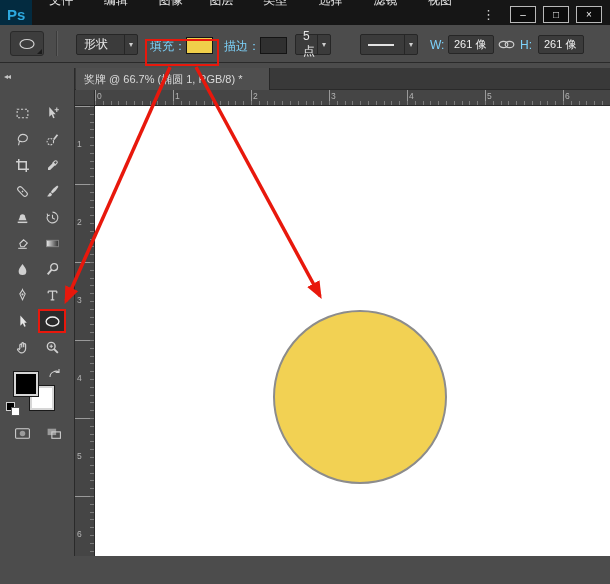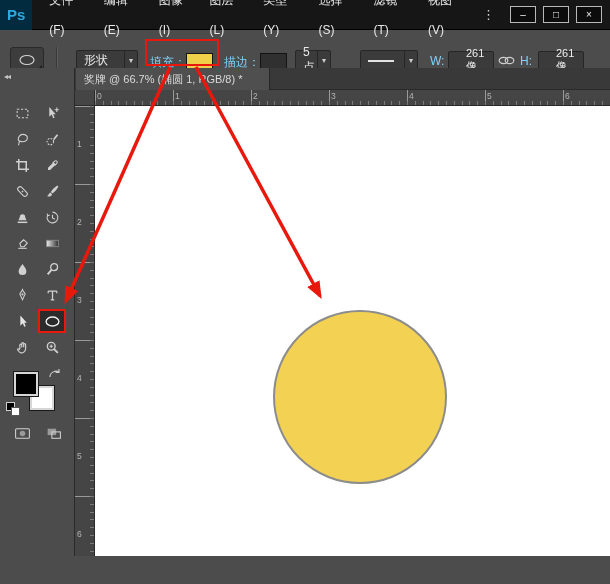--- a/index.html
+++ b/index.html
@@ -14,21 +14,21 @@
         display:flex;align-items:center;justify-content:center;}
   .menus{display:flex;align-items:center;margin-left:8px;}
   .menu{font-size:12px;color:#e8e8e8;padding:0 9px;line-height:30px;cursor:default;}
   .overflow{font-size:13px;color:#cfcfcf;padding:0 8px;}
   .winbtns{margin-left:auto;display:flex;align-items:center;padding-right:8px;}
   .winbtn{width:26px;height:17px;border:1px solid #b9b9b9;background:#0c0c0c;color:#f2f2f2;
           display:flex;align-items:center;justify-content:center;font-size:10px;margin-left:7px;
           box-sizing:border-box;}
 
   
-  .optionsbar{position:absolute;left:0;top:41px;width:610px;height:38px;background:#4c4c4c;
+  .optionsbar{position:absolute;left:0;top:25px;width:610px;height:38px;background:#4c4c4c;
               border-bottom:1px solid #2a2a2a;box-sizing:border-box;}
   .optionsbar .lbl{position:absolute;font-size:12px;color:#7dd3fc;top:13px;}
   .toolpreset{position:absolute;left:10px;top:6px;width:34px;height:25px;background:#3d3d3d;
               border:1px solid #2a2a2a;border-radius:3px;display:flex;align-items:center;
               justify-content:center;padding:0;}
   .toolpreset .corner{position:absolute;right:1px;bottom:1px;width:0;height:0;
               border-left:5px solid transparent;border-bottom:5px solid #1c1c1c;}
   .vsep{position:absolute;left:56px;top:6px;width:1px;height:25px;background:#3a3a3a;
         border-right:1px solid #5c5c5c;}
   .combo{position:absolute;top:9px;height:21px;background:#3b3b3b;border:1px solid #262626;
@@ -39,21 +39,21 @@
   .shapecombo{left:76px;width:62px;}
   .ptcombo{left:295px;width:36px;}
   .linecombo{left:360px;width:58px;}
   .lineglyph{width:26px;height:2px;background:#e2e2e2;}
   .swatch{position:absolute;top:12px;width:27px;height:17px;border:1px solid #141414;
           box-sizing:border-box;padding:0;}
   .fillswatch{left:186px;background:#f0cf4a;}
   .strokeswatch{left:260px;background:#303030;}
   .field{position:absolute;top:10px;width:46px;height:19px;background:#3b3b3b;
          border:1px solid #262626;border-radius:2px;font-size:11px;color:#efefef;
-         display:flex;align-items:center;padding-left:17px;box-sizing:border-box;}
+         display:flex;align-items:center;padding-left:5px;box-sizing:border-box;}
   .linkicon{position:absolute;left:498px;top:12px;}
 
   
   .tabbar{position:absolute;left:0;top:68px;width:610px;height:22px;background:#393939;
           border-bottom:1px solid #2a2a2a;box-sizing:border-box;}
   .toolshead{position:absolute;left:0;top:0;width:75px;height:22px;background:#4c4c4c;
              border-right:1px solid #2a2a2a;box-sizing:border-box;}
   .collapse{position:absolute;left:4px;top:4px;font-size:8px;color:#c4c4c4;letter-spacing:-1px;}
   .doctab{position:absolute;left:76px;top:0;width:194px;height:22px;background:#4f4f4f;
           border-right:1px solid #262626;display:flex;align-items:center;padding:0 8px;

